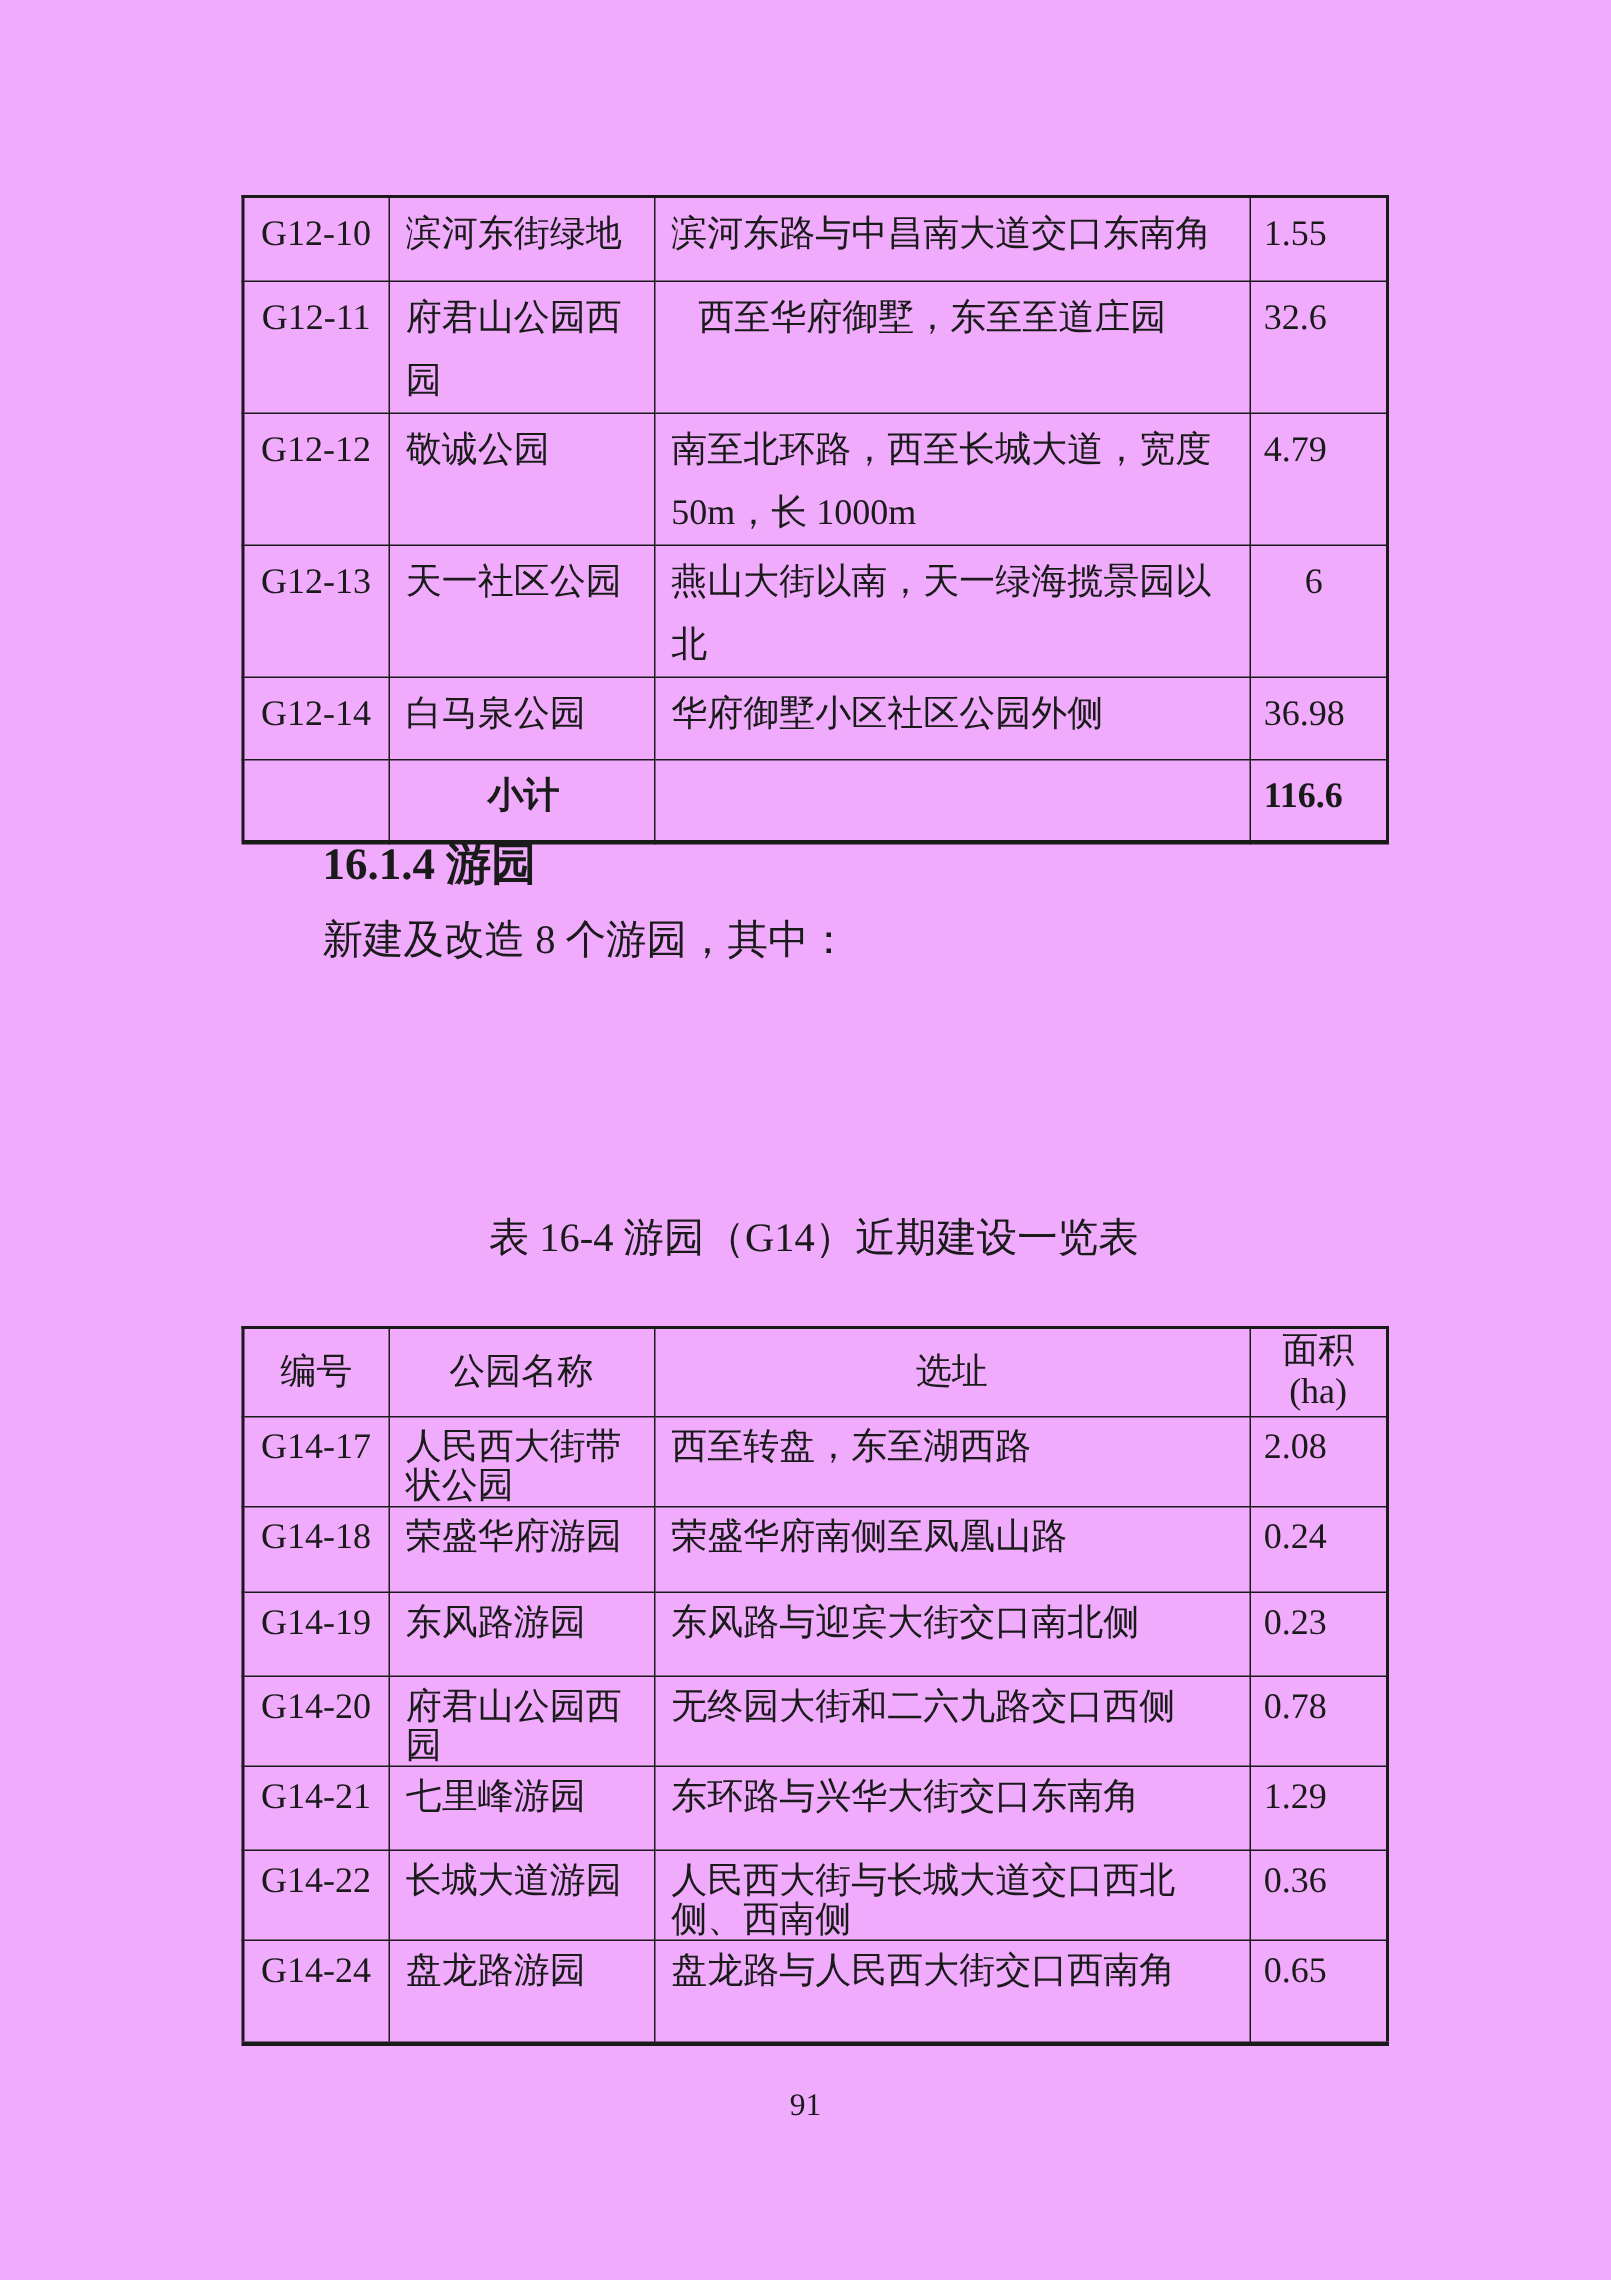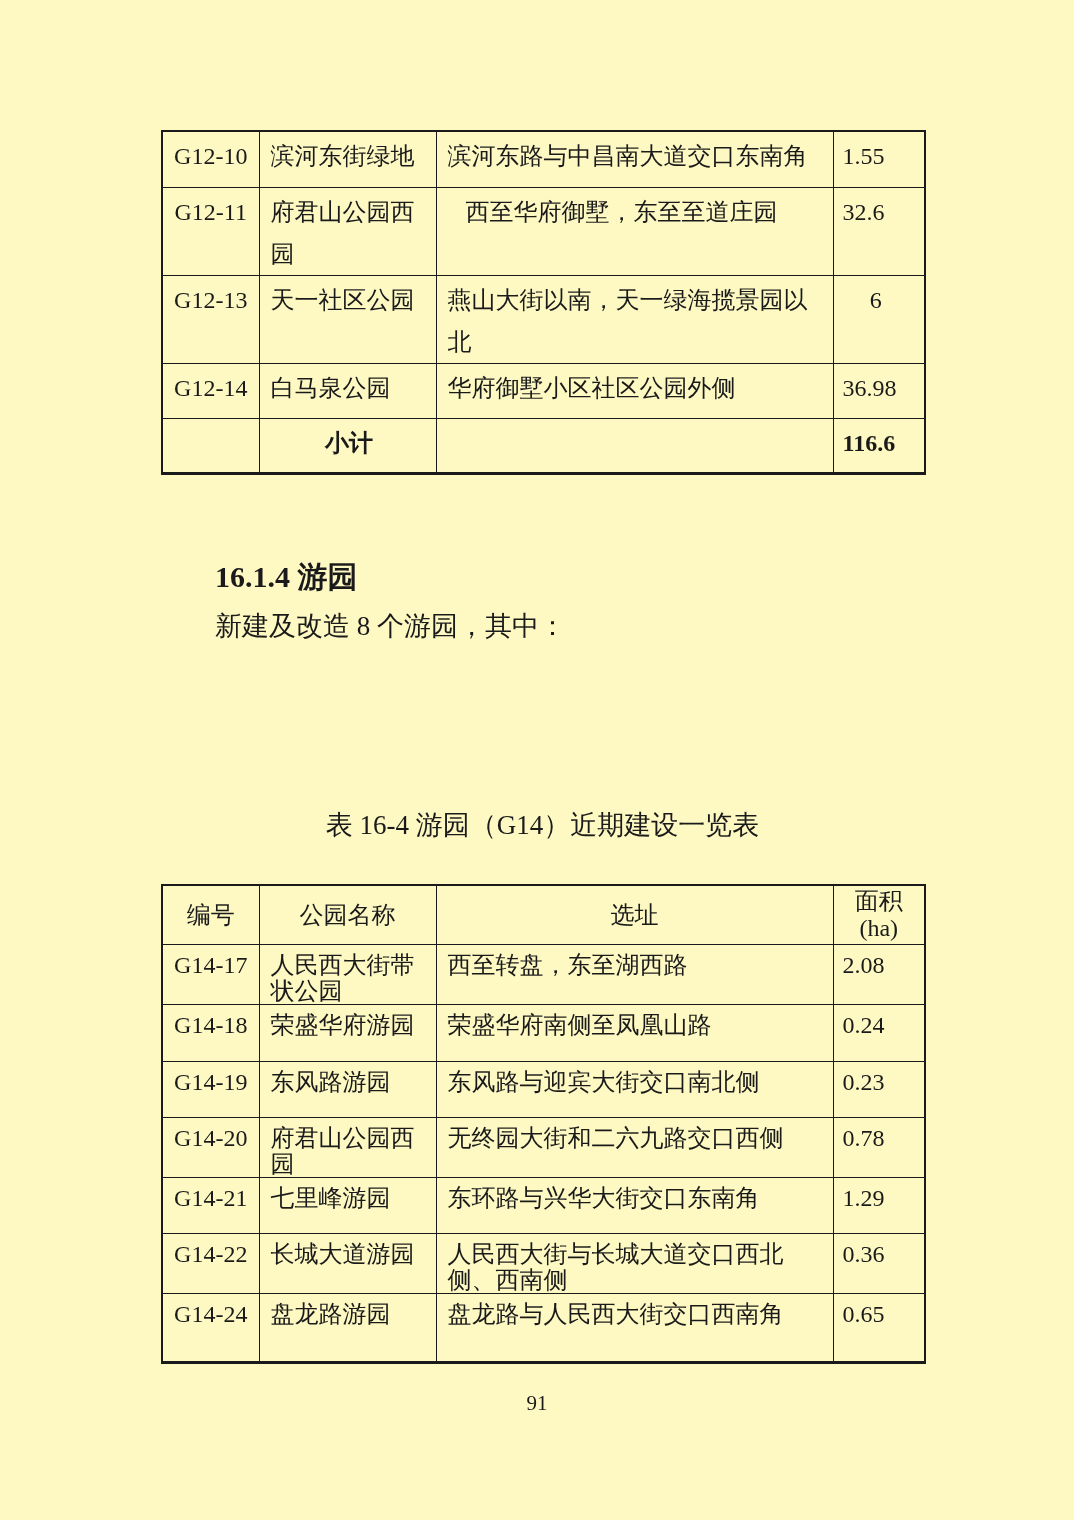--- a/index.html
+++ b/index.html
@@ -1,21 +1,21 @@
 <!DOCTYPE html>
 <html><head>
 <meta charset="utf-8">
 <style>
   html, body { margin: 0; padding: 0; background: #e8e8e8; }
   .page {
     position: relative;
     width: 1074px;
     height: 1520px;
     margin: 0 auto;
-    background: #fef9c3;
+    background: #f0abfc;
     color: #1a1a1a;
     font-family: "Liberation Serif", "DejaVu Serif", serif;
     overflow: hidden;
   }
 
   
   .tbl {
     position: absolute;
     left: 161px;
     width: 763px;
@@ -108,20 +108,26 @@
         <td class="c-id">G12-10</td>
         <td class="c-name">滨河东街绿地</td>
         <td class="c-loc">滨河东路与中昌南大道交口东南角</td>
         <td class="c-area">1.55</td>
       </tr>
       <tr style="height:54px">
         <td class="c-id">G12-11</td>
         <td class="c-name">府君山公园西园</td>
         <td class="c-loc">   西至华府御墅，东至至道庄园</td>
         <td class="c-area">32.6</td>
+      </tr>
+      <tr style="height:84px">
+        <td class="c-id">G12-12</td>
+        <td class="c-name">敬诚公园</td>
+        <td class="c-loc">南至北环路，西至长城大道，宽度 50m，长 1000m</td>
+        <td class="c-area">4.79</td>
       </tr>
       <tr style="height:54px">
         <td class="c-id">G12-13</td>
         <td class="c-name">天一社区公园</td>
         <td class="c-loc">燕山大街以南，天一绿海揽景园以北</td>
         <td class="c-area center">6</td>
       </tr>
       <tr style="height:55px">
         <td class="c-id">G12-14</td>
         <td class="c-name">白马泉公园</td>

